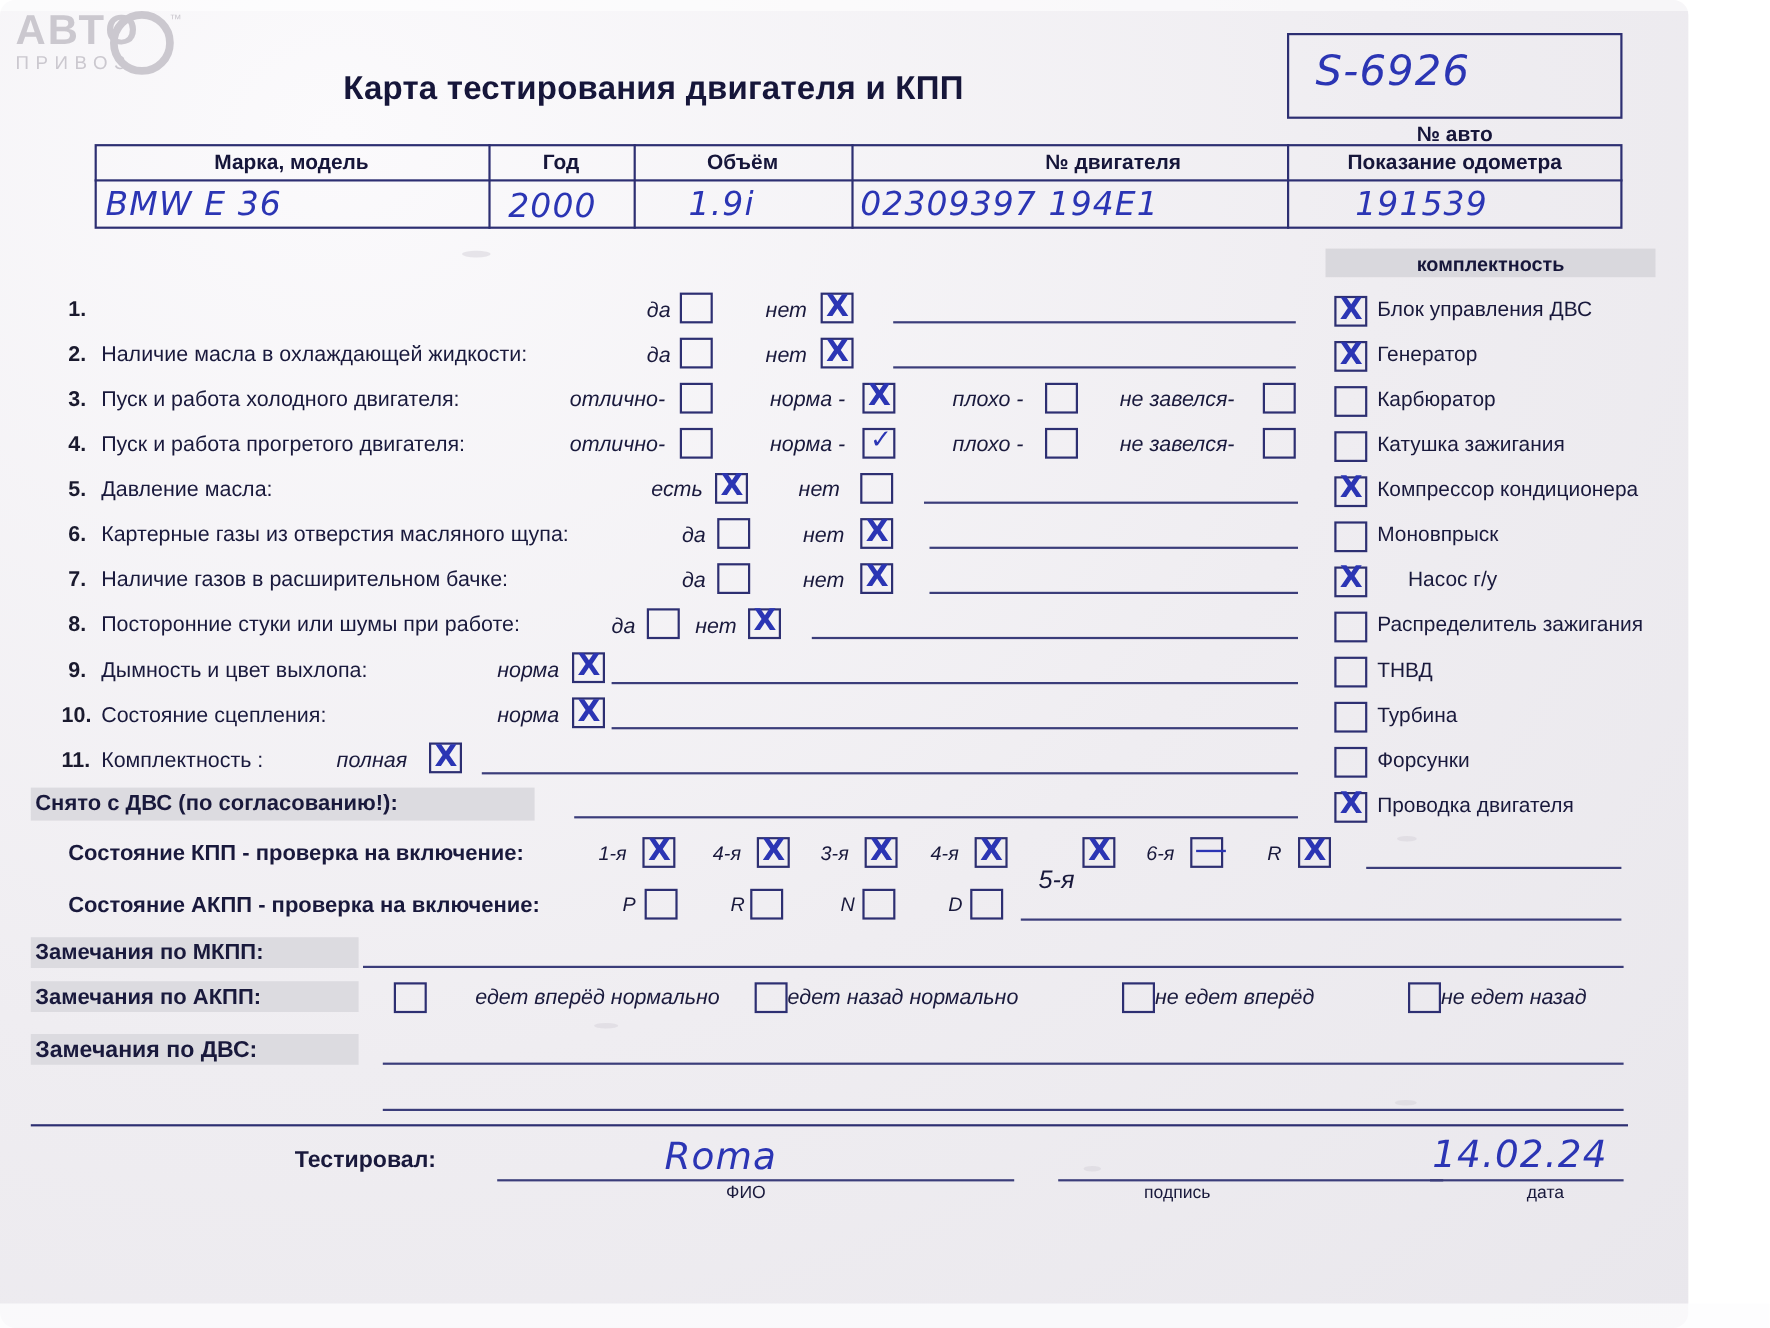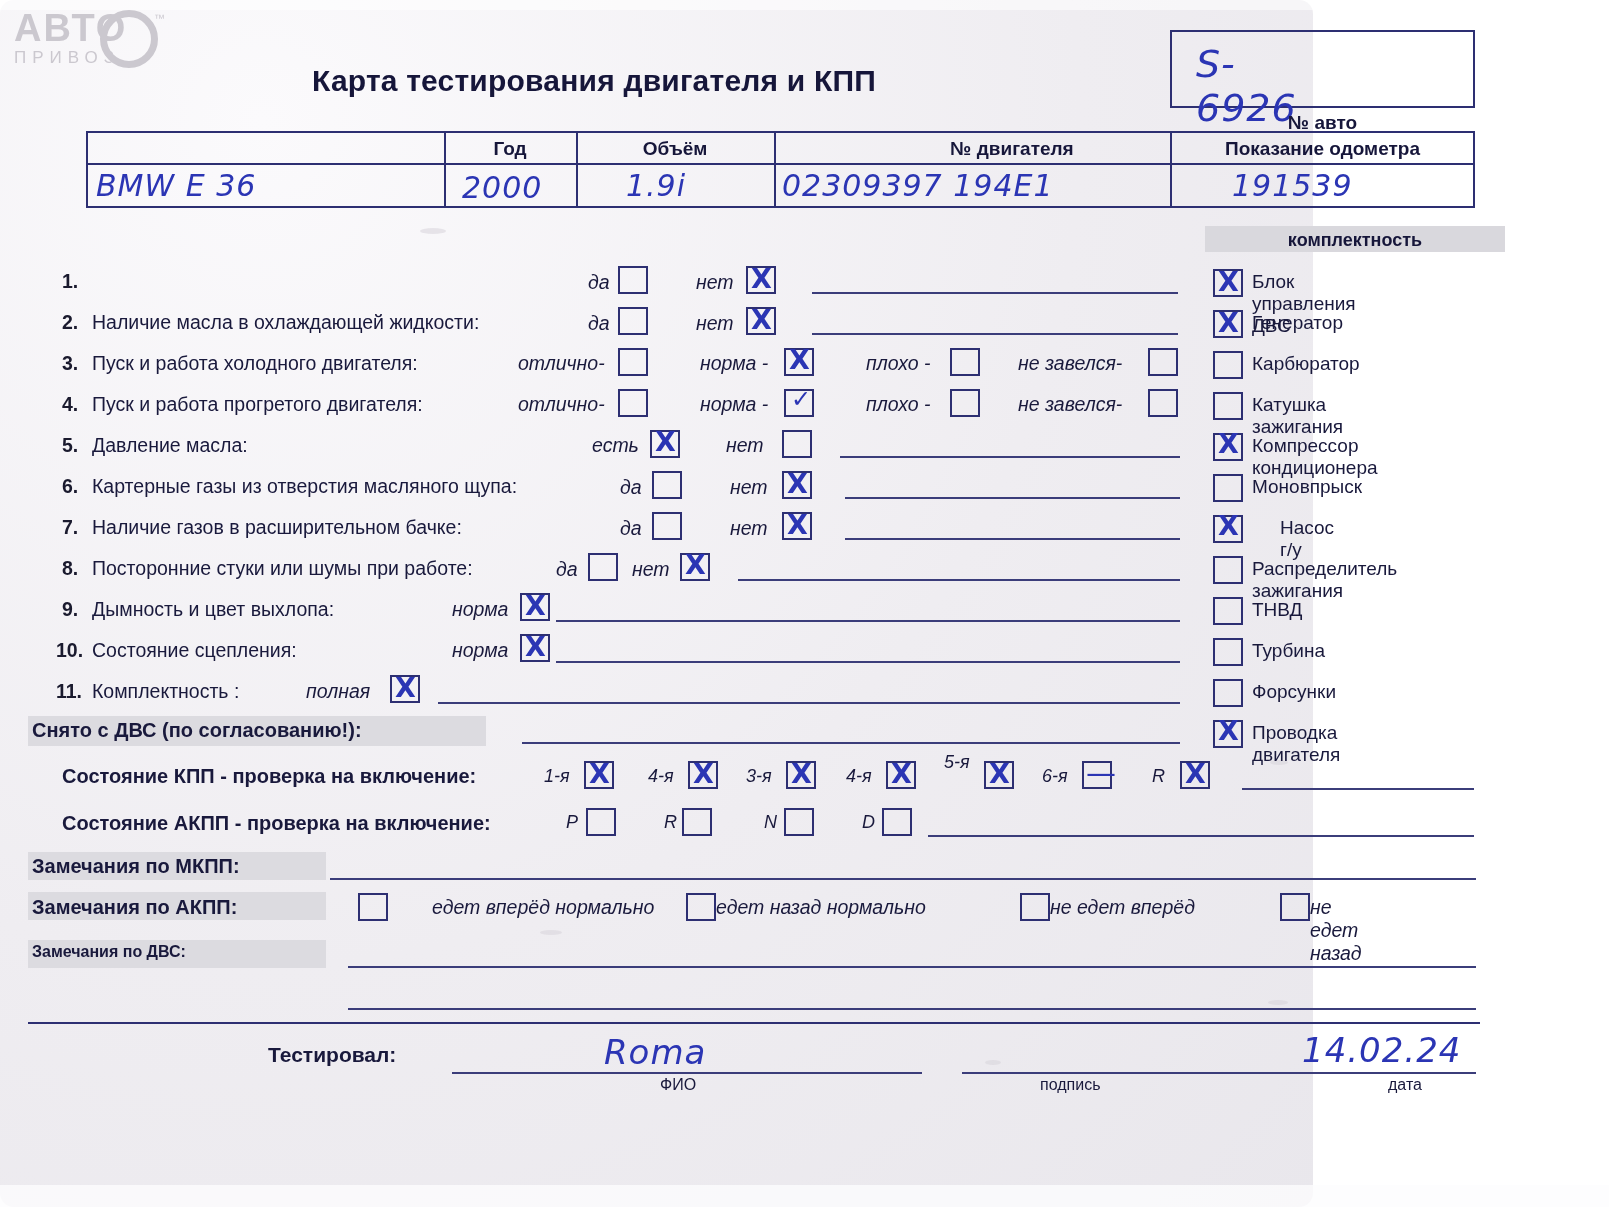--- a/index.html
+++ b/index.html
@@ -11,21 +11,21 @@
     width: 1609px;
     height: 1207px;
     position: relative;
     font-family: "Liberation Sans", sans-serif;
     color: #1a1a2e;
     overflow: hidden;
   }
   .sheet {
     position: absolute;
     left: 0; top: 0;
-    width: 1313px;
+    width: 1535px;
     height: 1207px;
     background: #f3f1f3;
     background-image:
       radial-gradient(ellipse at 20% 10%, #fbfafc 0%, #efedf1 55%, #e9e7ec 100%);
     border-radius: 14px;
   }
   .paper-edge-top {
     position: absolute;
     left: 0; top: 0; width: 1609px; height: 10px;
     background: #ffffff;
@@ -212,20 +212,21 @@
   <div class="hw hw-big" style="position:absolute;left:1196px;top:42px;">S-6926</div>
   <div class="hdr-cell-label" style="left:1170px;top:112px;width:305px;">№ авто</div>
 
   <div class="frame" style="left:86px;top:131px;width:1389px;height:77px;"></div>
   <div class="hline" style="left:86px;top:163px;width:1389px;"></div>
   <div class="vline" style="left:444px;top:131px;height:77px;"></div>
   <div class="vline" style="left:576px;top:131px;height:77px;"></div>
   <div class="vline" style="left:774px;top:131px;height:77px;"></div>
   <div class="vline" style="left:1170px;top:131px;height:77px;"></div>
 
+  <div class="hdr-cell-label" style="left:86px;top:138px;width:358px;">Марка, модель</div>
   <div class="hdr-cell-label" style="left:444px;top:138px;width:132px;">Год</div>
   <div class="hdr-cell-label" style="left:576px;top:138px;width:198px;">Объём</div>
   <div class="hdr-cell-label" style="left:774px;top:138px;width:396px;padding-left:40px;">№ двигателя</div>
   <div class="hdr-cell-label" style="left:1170px;top:138px;width:305px;">Показание одометра</div>
 
   <div class="hw hw-mid" style="position:absolute;left:96px;top:168px;">BMW E 36</div>
   <div class="hw hw-mid" style="position:absolute;left:462px;top:170px;">2000</div>
   <div class="hw hw-mid" style="position:absolute;left:626px;top:168px;">1.9i</div>
   <div class="hw hw-mid" style="position:absolute;left:782px;top:168px;">02309397 194E1</div>
   <div class="hw hw-mid" style="position:absolute;left:1232px;top:168px;">191539</div>
@@ -386,21 +387,21 @@
   <div class="x-mark" style="left:693px;top:760px;">X</div>
 
   <div class="lbl lbl-i" style="position:absolute;left:746px;top:766px;font-size:18px;">3-я</div>
   <div class="chk" style="left:786px;top:761px;"></div>
   <div class="x-mark" style="left:791px;top:760px;">X</div>
 
   <div class="lbl lbl-i" style="position:absolute;left:846px;top:766px;font-size:18px;">4-я</div>
   <div class="chk" style="left:886px;top:761px;"></div>
   <div class="x-mark" style="left:891px;top:760px;">X</div>
 
-  <div class="lbl lbl-i" style="position:absolute;left:944px;top:752px;font-size:18px;">5-я</div>
+  <div class="lbl lbl-i" style="position:absolute;left:944px;top:786px;font-size:23px;">5-я</div>
   <div class="chk" style="left:984px;top:761px;"></div>
   <div class="x-mark" style="left:989px;top:760px;">X</div>
 
   <div class="lbl lbl-i" style="position:absolute;left:1042px;top:766px;font-size:18px;">6-я</div>
   <div class="chk" style="left:1082px;top:761px;"></div>
   <div class="dash-mark" style="left:1086px;top:759px;">—</div>
 
   <div class="lbl lbl-i" style="position:absolute;left:1152px;top:766px;font-size:18px;">R</div>
   <div class="chk" style="left:1180px;top:761px;"></div>
   <div class="x-mark" style="left:1185px;top:760px;">X</div>
@@ -427,21 +428,21 @@
   <div class="chk" style="left:358px;top:893px;"></div>
   <div class="lbl lbl-i" style="position:absolute;left:388px;top:896px;margin-left:44px;">едет вперёд нормально</div>
   <div class="chk" style="left:686px;top:893px;"></div>
   <div class="lbl lbl-i" style="position:absolute;left:716px;top:896px;">едет назад нормально</div>
   <div class="chk" style="left:1020px;top:893px;"></div>
   <div class="lbl lbl-i" style="position:absolute;left:1050px;top:896px;">не едет вперёд</div>
   <div class="chk" style="left:1280px;top:893px;"></div>
   <div class="lbl lbl-i" style="position:absolute;left:1310px;top:896px;">не едет назад</div>
 
   <div class="section-hl" style="left:28px;top:940px;width:298px;height:28px;"></div>
-  <div class="lbl lbl-b" style="position:absolute;left:32px;top:943px;font-size:16px;">Замечания по ДВС:</div>
+  <div class="lbl lbl-b" style="position:absolute;left:32px;top:943px;font-size:21px;">Замечания по ДВС:</div>
   <div class="dotline" style="left:348px;top:966px;width:1128px;"></div>
   <div class="dotline" style="left:348px;top:1008px;width:1128px;"></div>
 
   <div class="hline" style="left:28px;top:1022px;width:1452px;height:2px;"></div>
   <div class="lbl lbl-b" style="position:absolute;left:268px;top:1043px;font-size:21px;">Тестировал:</div>
   <div class="dotline" style="left:452px;top:1072px;width:470px;"></div>
   <div class="hw" style="position:absolute;left:604px;top:1032px;font-size:34px;">Roma</div>
   <div class="foot-lbl" style="left:660px;top:1076px;">ФИО</div>
 
   <div class="dotline" style="left:962px;top:1072px;width:350px;"></div>

